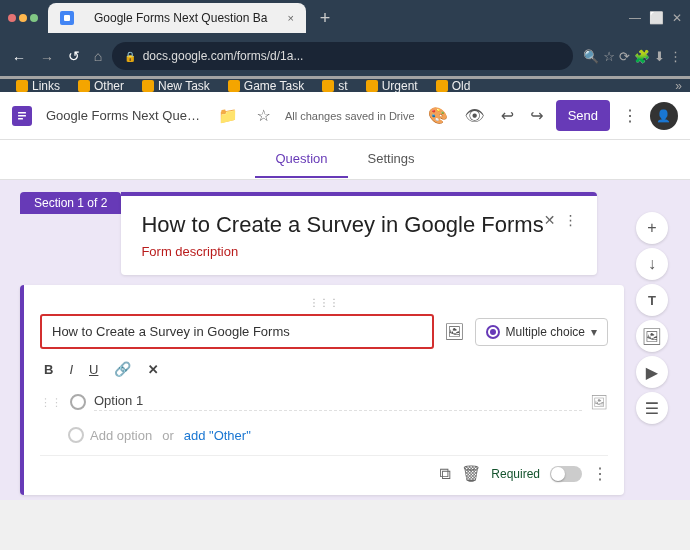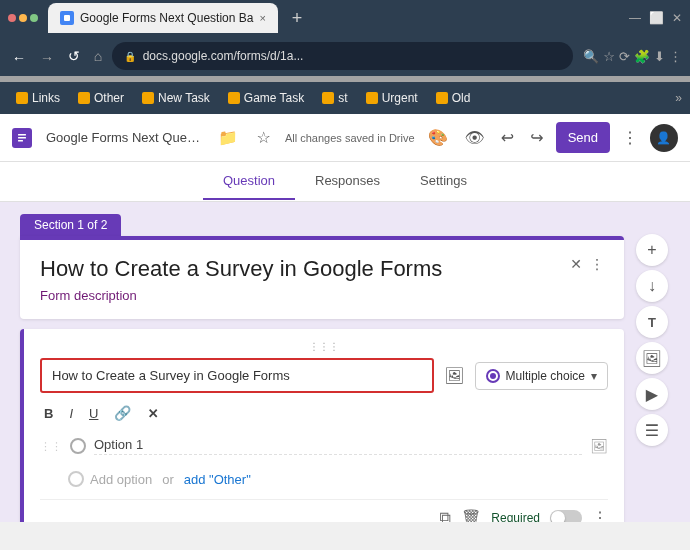--- a/index.html
+++ b/index.html
@@ -10,21 +10,21 @@
 
     .title-bar {
       display: flex; align-items: center; height: 36px;
       background: #2d3e50; padding: 0 8px; gap: 6px;
     }
     .window-icon { display: flex; gap: 3px; margin-right: 4px; }
     .win-dot { width: 8px; height: 8px; border-radius: 50%; }
     .tab-active {
       background: #f0f0f0; border-radius: 8px 8px 0 0;
       display: flex; align-items: center; padding: 0 12px; height: 30px;
-      font-size: 12px; color: #222; gap: 6px; min-width: 200px;
+      font-size: 12px; color: #222; gap: 20px; min-width: 200px;
     }
     .tab-favicon { width: 14px; height: 14px; background: #4285f4; border-radius: 2px; display: flex; align-items: center; justify-content: center; }
     .tab-close { margin-left: auto; cursor: pointer; color: #666; font-size: 11px; }
     .tab-new { color: #ccc; margin-left: 8px; font-size: 18px; cursor: pointer; align-self: center; }
 
     .address-bar {
       display: flex; align-items: center; height: 40px;
       background: #2d3e50; padding: 0 8px; gap: 6px;
     }
     .nav-btn { color: #aaa; font-size: 14px; cursor: pointer; padding: 4px; }
@@ -32,22 +32,22 @@
     .address-input {
       flex: 1; height: 28px; background: #1a2535; border: none; border-radius: 14px;
       color: #ddd; font-size: 12px; padding: 0 12px; display: flex; align-items: center; gap: 6px;
     }
     .lock-icon { color: #aaa; font-size: 10px; }
     .address-text { color: #ddd; font-size: 12px; }
     .toolbar-icons { display: flex; gap: 4px; margin-left: 4px; }
     .toolbar-icon { color: #aaa; font-size: 13px; cursor: pointer; }
 
     .bookmarks-bar {
-      display: flex; align-items: center; height: 38px;
-      background: #2d3e50; padding: 0 8px; gap: 2px; border-top: 6px solid #a3a3a3;
+      display: flex; align-items: center; height: 16px;
+      background: #2d3e50; padding: 0 8px; gap: 2px; border-top: 3px solid #a3a3a3;
     }
     .bookmark-item {
       display: flex; align-items: center; gap: 4px; padding: 2px 8px;
       border-radius: 4px; cursor: pointer; color: #eee; font-size: 12px;
     }
     .bm-icon { width: 12px; height: 12px; border-radius: 2px; }
     .bm-more { color: #aaa; margin-left: auto; font-size: 12px; }
 
     
     .app-bar {
@@ -89,21 +89,21 @@
       display: inline-block; align-self: flex-start;
     }
 
     
     .form-title-card {
       background: #fff; border-radius: 0 4px 4px 4px;
       padding: 16px 20px; border-top: 4px solid #673ab7;
       box-shadow: 0 1px 3px rgba(0,0,0,0.1);
     }
     .form-main-title { font-size: 22px; color: #222; margin-bottom: 6px; }
-    .form-description { font-size: 13px; color: #701a75; }
+    .form-description { font-size: 13px; color: #b91c1c; }
 
     
     .question-card {
       background: #fff; border-radius: 4px;
       padding: 12px 16px;
       box-shadow: 0 1px 3px rgba(0,0,0,0.1);
       border-left: 4px solid #673ab7;
     }
     .drag-handle { text-align: center; color: #aaa; font-size: 10px; margin-bottom: 6px; }
     .question-row { display: flex; align-items: center; gap: 10px; margin-bottom: 10px; }
@@ -261,28 +261,27 @@
     <button class="send-btn">Send</button>
     <span class="app-icon-btn">⋮</span>
     <div style="width:28px;height:28px;border-radius:50%;background:#333;overflow:hidden;display:flex;align-items:center;justify-content:center;">
       <span style="color:#fff;font-size:12px;">👤</span>
     </div>
   </div>
 </div>
 
 <div class="forms-tabs">
   <div class="forms-tab active">Question</div>
-  <div class="forms-tab">Responses</div>
   <div class="forms-tab">Settings</div>
 </div>
 
 <div class="main-content">
   <div class="form-area">
 
-    <div style="display:flex; flex-direction:column; gap:0;">
+    <div style="display:flex; gap:0;">
       <span class="section-badge">Section 1 of 2</span>
 
       <div class="form-title-card">
         <div style="display:flex;justify-content:space-between;align-items:flex-start;">
           <div>
             <div class="form-main-title">How to Create a Survey in Google Forms</div>
             <div class="form-description">Form description</div>
           </div>
           <div style="display:flex;gap:8px;color:#666;">
             <span style="font-size:14px;cursor:pointer;">✕</span>

